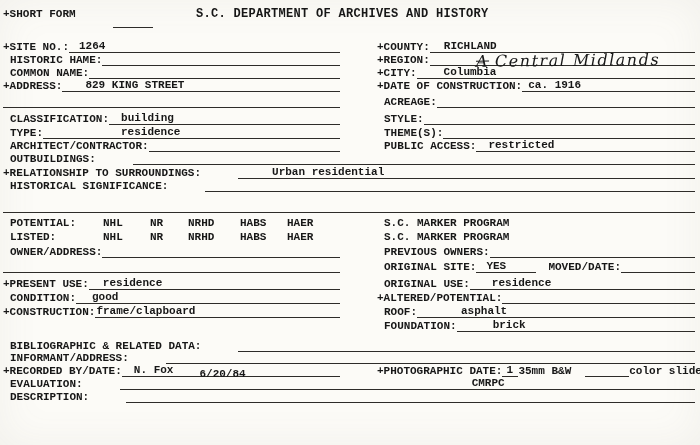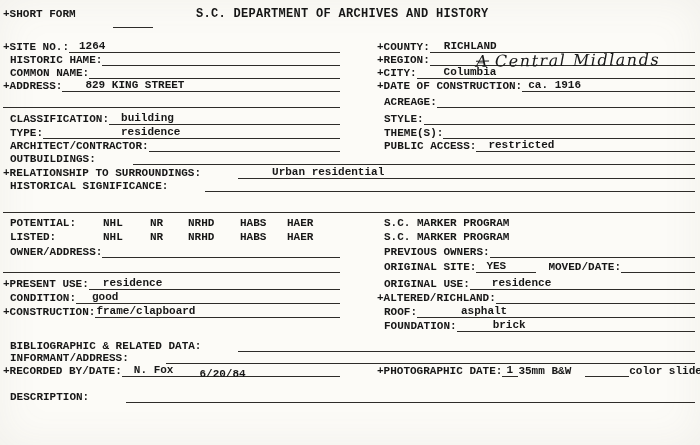--- a/index.html
+++ b/index.html
@@ -226,21 +226,21 @@
       <span class="fill"><span class="val" style="padding-left:22px">residence</span></span>
     </span>
   </div>
 
   <div class="line" style="top:291px">
     <span class="cl">
       <span class="lbl ind">CONDITION:</span>
       <span class="fill"><span class="val" style="padding-left:16px">good</span></span>
     </span>
     <span class="cr">
-      <span class="lbl">+ALTERED/RICHLAND:</span>
+      <span class="lbl">+ALTERED/POTENTIAL:</span>
       <span class="fill"></span>
     </span>
   </div>
 
   <div class="line" style="top:305px">
     <span class="cl">
       <span class="lbl">+CONSTRUCTION:</span>
       <span class="fill"><span class="val" style="padding-left:1px">frame/clapboard</span></span>
     </span>
     <span class="cr">
@@ -278,19 +278,23 @@
     <span class="cr">
       <span class="lbl">+PHOTOGRAPHIC DATE:</span>
       <span class="fseg w16"><span class="val" style="padding-left:4px">1</span></span>
       <span class="val">35mm B&amp;W</span>
       <span class="fseg w44" style="margin-left:14px"></span>
       <span class="val">color slides</span>
       <span class="sp"></span>
     </span>
   </div>
 
+  <div class="line" style="top:377px">
+    <span class="lbl ind">EVALUATION:</span>
+    <span class="fill"><span class="val" style="padding-left:352px">CMRPC</span></span>
+  </div>
 
   <div class="line" style="top:390px">
     <span class="lbl ind">DESCRIPTION:</span>
     <span class="fill"></span>
   </div>
 
 </div>
 
 </body></html>

